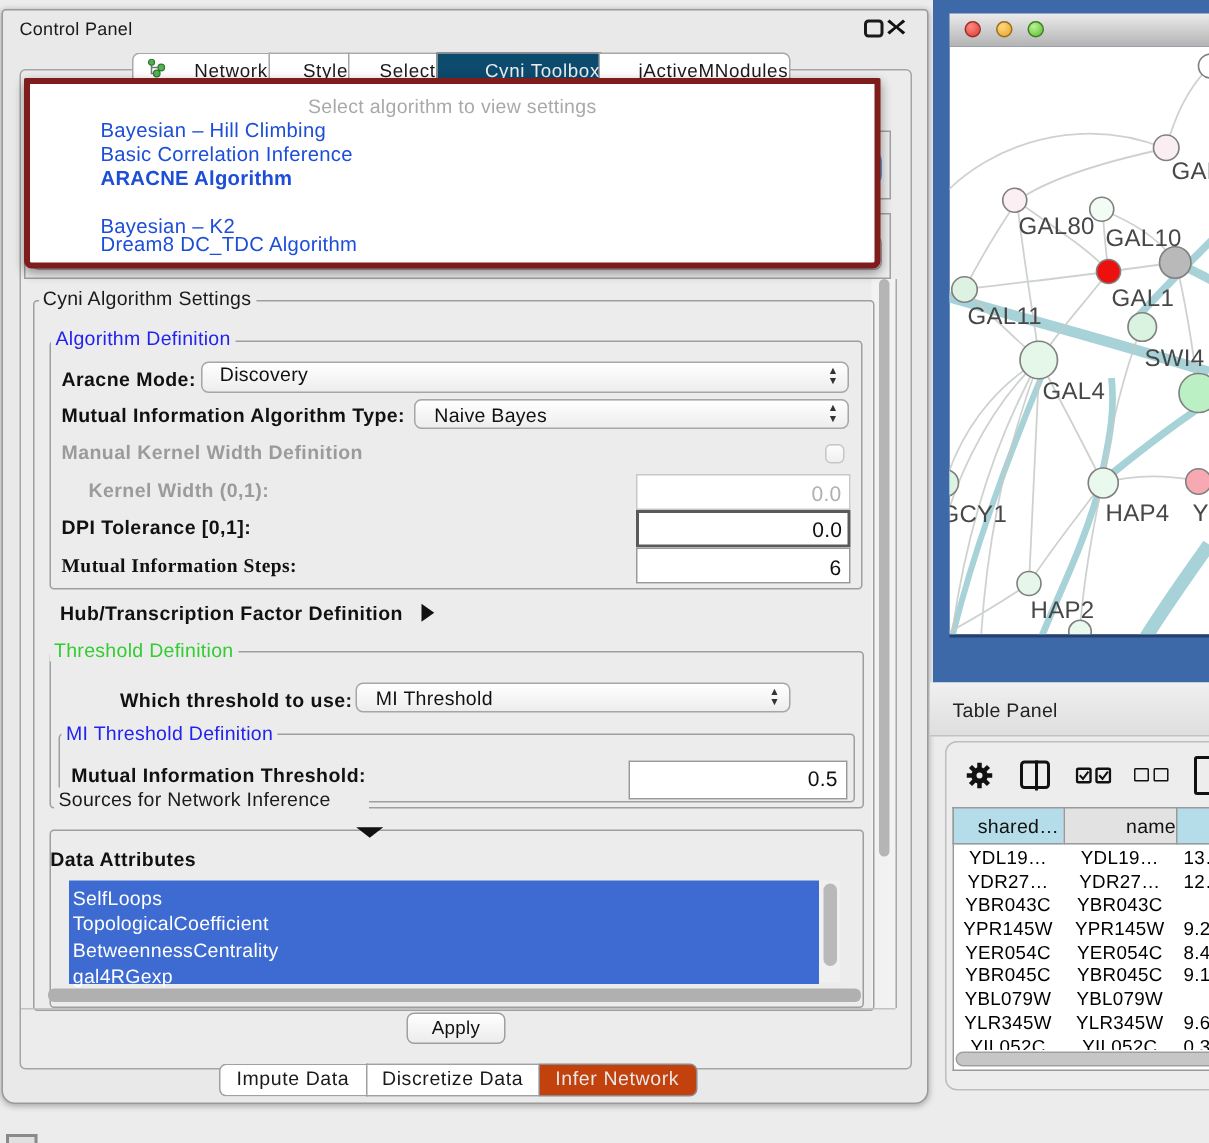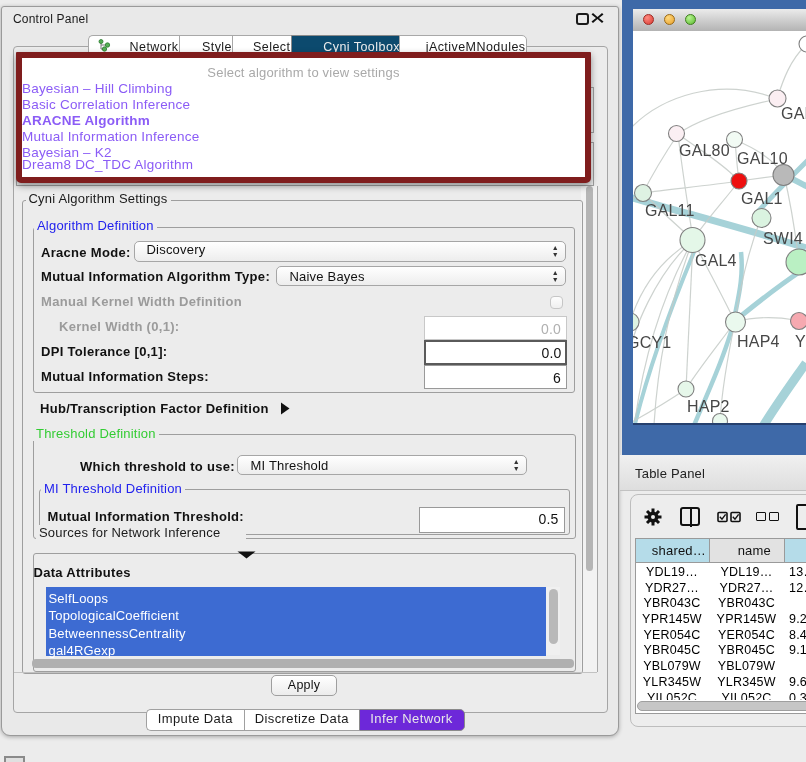--- a/index.html
+++ b/index.html
@@ -25,25 +25,25 @@
 label.g{font-size:13px;font-weight:bold;color:#9b9b9b;position:absolute;letter-spacing:0.3px;}
 .combo{position:absolute;border:1px solid #a6a6a6;border-radius:5px;
   background:linear-gradient(#ffffff,#ededed);font-size:13px;color:#111;}
 .combo span{position:absolute;left:13px;top:2px;}
 .carr{position:absolute;right:6px;top:2px;font-size:7px;color:#333;line-height:7px;text-align:center;}
 .tf{position:absolute;background:#fff;border:1px solid #b5b5b5;
   font-size:14px;color:#111;text-align:right;}
 .tf span{position:absolute;right:5px;}
 
 #popup{left:16px;top:52px;width:563px;height:119px;background:#fff;
-  border:6px solid #7f1d1d;border-radius:1px 1px 5px 5px;
+  border:4px solid #7f1d1d;border-radius:1px 1px 5px 5px;
   box-shadow:0 3px 7px rgba(0,0,0,.4);z-index:30;}
 #popup .hint{position:absolute;top:7px;left:0;width:100%;text-align:center;
   color:#a9a9a9;font-size:13px;}
-#popup .it{position:absolute;left:0px;font-size:13.5px;color:#8b5cf6;}
+#popup .it{position:absolute;left:0px;font-size:13.5px;color:#1d4ed8;padding-left:47px;}
 
 #vsTrack{left:581px;top:186px;width:16px;height:486px;background:#f2f2f2;}
 #vsThumb{left:585.5px;top:186px;width:7px;height:385px;background:#b5b5b5;border-radius:4px;}
 #vsLine{left:597px;top:186px;width:1px;height:486px;background:#a8a8a8;}
 
 #applyBtn{left:271px;top:675px;width:64px;height:17px;background:linear-gradient(#ffffff,#ececec);
   border:1px solid #9f9f9f;border-radius:5px;text-align:center;font-size:12.5px;padding-top:2px;color:#111;}
 .btab{top:709px;height:19px;background:#fff;border:1px solid #a0a0a0;font-size:13px;letter-spacing:0.4px;
   color:#1a1a1a;text-align:center;padding-top:0.5px;box-sizing:content-box;}
 
@@ -120,21 +120,21 @@
 <label class="g" style="left:41px;top:294px;">Manual Kernel Width Definition</label>
 <div class="abs" style="left:550px;top:296px;width:11px;height:11px;border:1.5px solid #c6c6c6;border-radius:4px;background:linear-gradient(#fdfdfd,#efefef);"></div>
 <label class="g" style="left:41px;top:318.5px;margin-left:18px;">Kernel Width (0,1):</label>
 <div class="tf" style="left:424px;top:315.5px;width:141px;height:22px;border-color:#c8c8c8;">
     <span style="top:4px;color:#b0b0b0;">0.0</span>
   </div>
 <label class="b" style="left:41px;top:344px;">DPI Tolerance [0,1]:</label>
 <div class="tf" style="left:424px;top:340px;width:139px;height:20.5px;border:2px solid #5a5a5a;">
     <span style="top:3px;right:3.5px;">0.0</span>
   </div>
-<label class="b" style="left:41px;top:368.5px;">Mutual Information Steps:</label>
+<label class="b" style="left:41px;top:368.5px;font-family:Liberation Serif, serif;">Mutual Information Steps:</label>
 <div class="tf" style="left:424px;top:365px;width:141px;height:22px;border-color:#999;">
     <span style="top:4px;">6</span>
   </div>
 
 <label class="b" style="left:40px;top:400.5px;font-size:13px;">Hub/Transcription Factor Definition</label>
 <svg class="abs" style="left:280px;top:402px;" width="10" height="13">
     <polygon points="1,0.5 9.5,6.5 1,12.5" fill="#111"></polygon>
   </svg>
 
 <div class="abs grp" style="left:33px;top:434px;width:541px;height:103px;"></div>
@@ -162,30 +162,29 @@
 <div class="abs" style="left:48.5px;top:589.5px;font-size:13px;color:#fff;line-height:17.6px;z-index:2;">SelfLoops<br>TopologicalCoefficient<br>BetweennessCentrality<br>gal4RGexp</div>
 <div class="abs" style="left:546px;top:587px;width:14px;height:68px;background:#f0f0f0;"></div>
 <div class="abs" style="left:549px;top:588.5px;width:9px;height:55px;background:#b9b9b9;border-radius:5px;"></div>
 <div class="abs" style="left:32px;top:659px;width:542px;height:9px;background:#b0b0b0;border-radius:4px;"></div>
 
 <div class="abs" style="left:14px;top:672px;width:583px;height:1px;background:#c2c2c2;"></div>
 
 <div class="abs" id="applyBtn">Apply</div>
 <div class="abs btab" style="left:145.5px;width:97.5px;border-radius:5px 0 0 5px;border-right:none;">Impute Data</div>
 <div class="abs btab" style="left:244px;width:113.5px;border-right:none;">Discretize Data</div>
-<div class="abs btab" style="left:358.5px;width:104px;background:#6d28d9;color:#e8e8e8;border-color:#8a8a8a;border-radius:0 5px 5px 0;">Infer Network</div>
+<div class="abs btab" style="left:358.5px;width:104px;background:#c2410c;color:#e8e8e8;border-color:#8a8a8a;border-radius:0 5px 5px 0;">Infer Network</div>
 
 <div class="abs" id="smallsq"></div>
 
 <div class="abs" id="popup">
  <div class="hint">Select algorithm to view settings</div>
  <div class="it" style="top:22.5px;">Bayesian – Hill Climbing</div>
  <div class="it" style="top:38.5px;">Basic Correlation Inference</div>
  <div class="it" style="top:54.5px;font-weight:bold;">ARACNE Algorithm</div>
- <div class="it" style="top:70.5px;">Mutual Information Inference</div>
  <div class="it" style="top:86.5px;">Bayesian – K2</div>
  <div class="it" style="top:99px;">Dream8 DC_TDC Algorithm</div>
 </div>
 
 <div class="abs" id="bluewin"></div>
 <div class="abs" id="mactitle">
  <div class="light" style="left:10px;background:radial-gradient(circle at 35% 30%,#ff8a80,#d93b32);border:1px solid #9e2b24;"></div>
  <div class="light" style="left:31px;background:radial-gradient(circle at 35% 30%,#ffd97e,#e8a02b);border:1px solid #9a6a17;"></div>
  <div class="light" style="left:52px;background:radial-gradient(circle at 35% 30%,#b8f593,#5bba2e);border:1px solid #3e7d1e;"></div>
 </div>
@@ -290,21 +289,21 @@
   <path d="M2.8,5.8 L5,8.2 L8.6,3.4" stroke-width="1.4"></path>
   <path d="M15.8,5.8 L18,8.2 L21.6,3.4" stroke-width="1.4"></path>
  </g>
   </svg>
 <div class="abs" style="left:756px;top:512px;width:8px;height:7px;border:1.5px solid #111;border-radius:1px;"></div>
 <div class="abs" style="left:769px;top:512px;width:8px;height:7px;border:1.5px solid #111;border-radius:1px;"></div>
 <div class="abs" style="left:796px;top:504px;width:14px;height:22px;border:2.5px solid #111;border-radius:2px;background:#ededed;"></div>
 
 <div class="abs" id="tblbox"></div>
 <div class="abs hc" style="left:635px;width:74px;background:#b5dce9;text-align:right;padding-right:3px;">shared…</div>
-<div class="abs hc" style="left:709px;width:75px;background:#e2e2e2;text-align:right;padding-right:13px;">name</div>
+<div class="abs hc" style="left:709px;width:75px;background:#e2e2e2;text-align:right;">name</div>
 <div class="abs hc" style="left:784px;width:26px;background:#b5dce9;">&nbsp;</div>
 <div class="abs c1" style="top:565px;">YDL19…</div>
 <div class="abs c2" style="top:565px;">YDL19…</div>
 <div class="abs c3" style="top:565px;">13…</div>
 <div class="abs c1" style="top:581px;">YDR27…</div>
 <div class="abs c2" style="top:581px;">YDR27…</div>
 <div class="abs c3" style="top:581px;">12…</div>
 <div class="abs c1" style="top:596px;">YBR043C</div>
 <div class="abs c2" style="top:596px;">YBR043C</div>
 <div class="abs c1" style="top:612px;">YPR145W</div>

